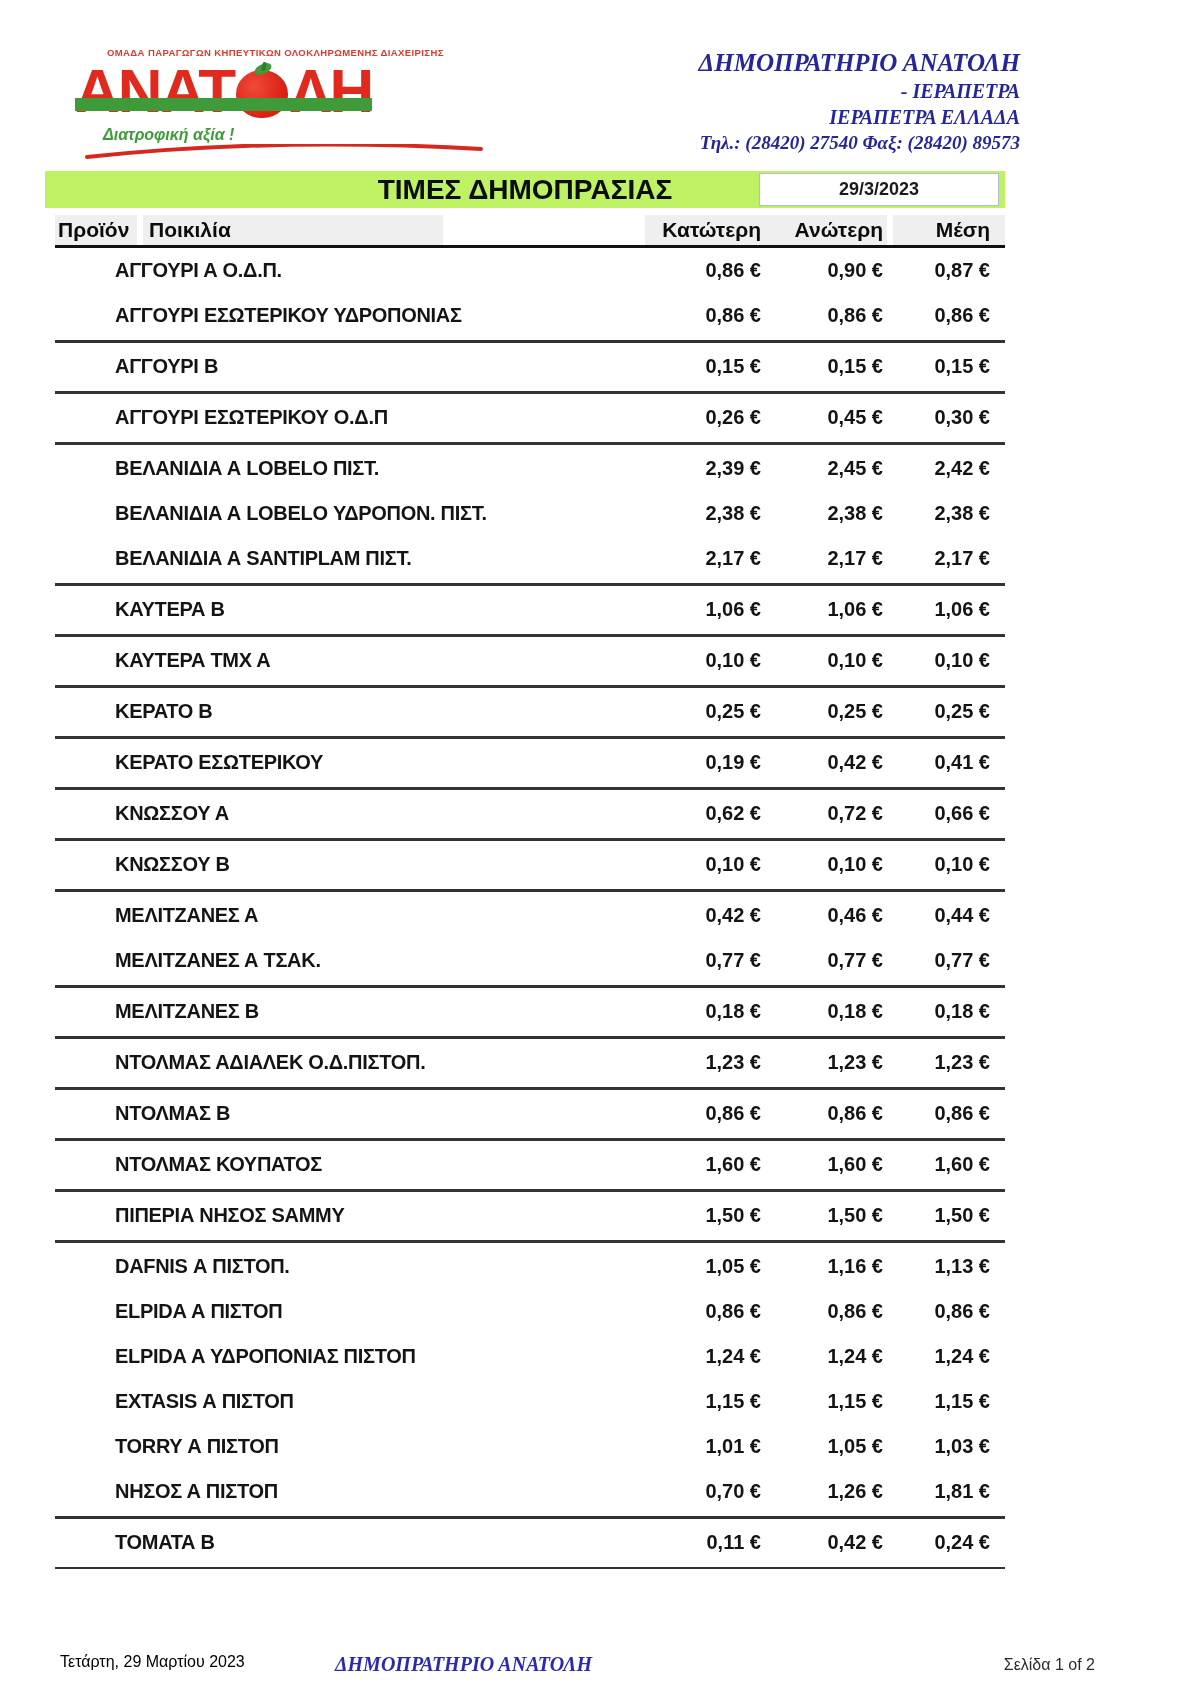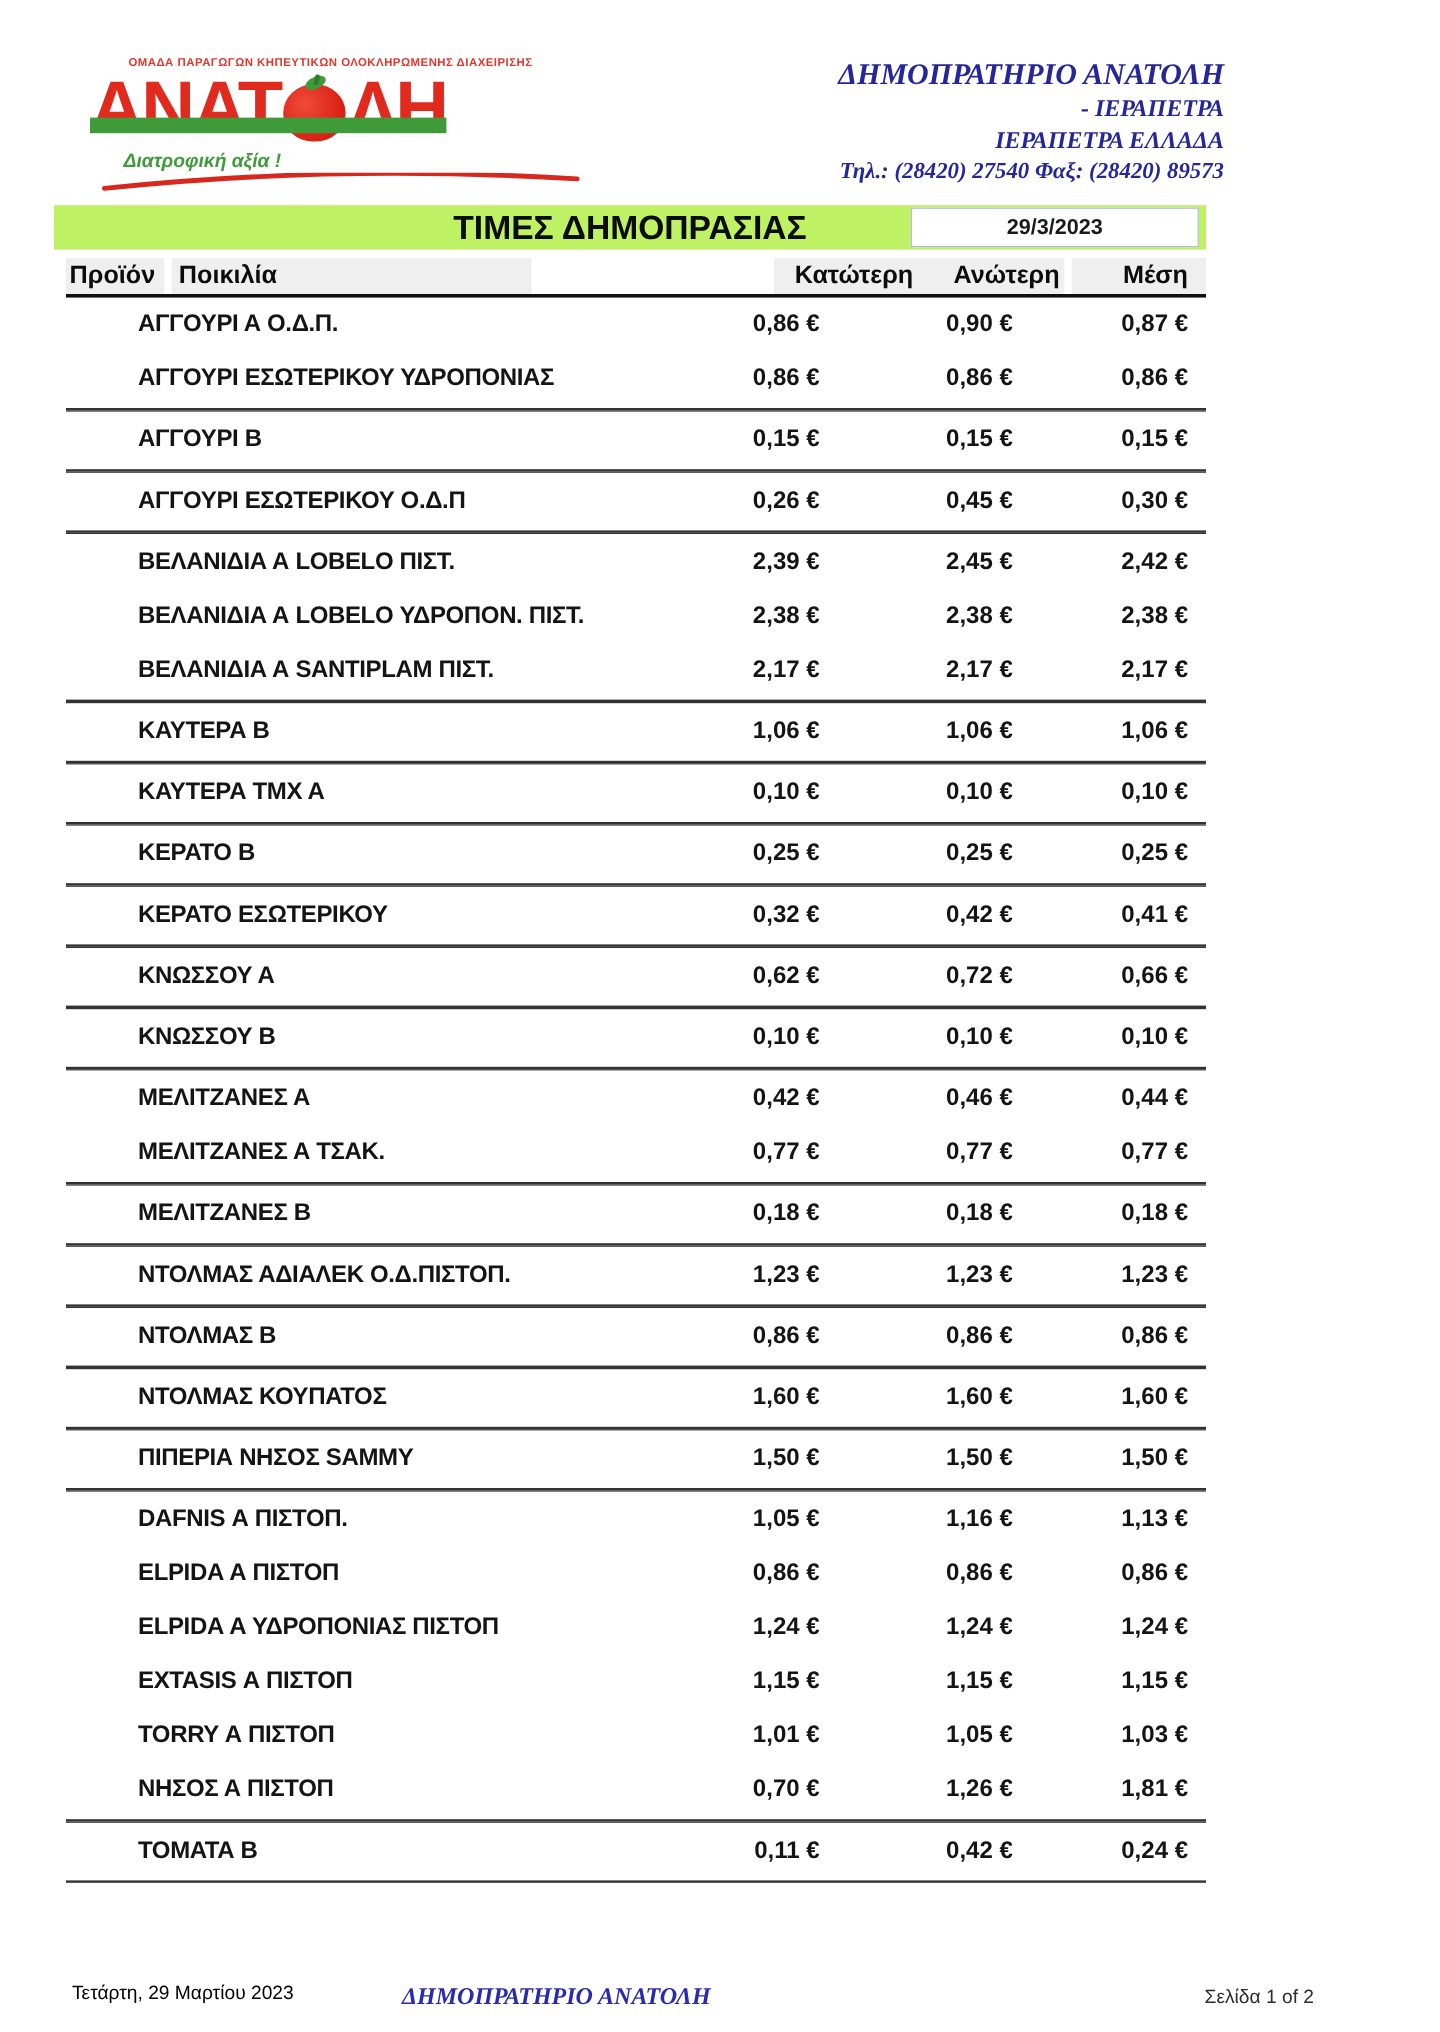--- a/index.html
+++ b/index.html
@@ -42,21 +42,21 @@
   .thead { display:flex; align-items:flex-end; height:34px; border-bottom:3px solid #111; }
   .th { font-size:21px; font-weight:bold; color:#0c0c0c; }
   .th-product { background:#efefef; width:82px; padding:3px 2px 3px 3px; }
   .th-variety { background:#efefef; width:300px; margin-left:6px; padding:3px 2px 3px 6px; }
   .th-spacer { flex:1; }
   .th-low  { background:#efefef; width:120px; text-align:right; padding:3px 4px 3px 0; }
   .th-high { background:#efefef; width:122px; text-align:right; padding:3px 4px 3px 0; }
   .th-avg  { background:#efefef; width:112px; text-align:right; padding:3px 15px 3px 0; margin-left:6px; }
 
   .tbody { width:100%; }
-  .row { display:flex; align-items:center; height:45px;gap:39px; }
+  .row { display:flex; align-items:center; height:45px; }
   .cell.name { flex:1; padding-left:60px; font-size:20px; font-weight:bold; color:#141414; letter-spacing:-0.3px; }
   .cell.price { width:122px; text-align:right; font-size:20px; font-weight:bold; color:#141414; padding-right:4px; }
   .cell.price.avg { width:118px; padding-right:15px; }
   .sep { height:3px; margin:1.5px 0; border-top:2px solid #333; border-bottom:1px solid #333; }
   .sep.final { height:0; border-top:2px solid #333; border-bottom:none; margin:2px 0 0 0; }
 
   
   .footer { position:absolute; left:0; top:1622px; width:1200px; height:30px; }
   .footer-date { position:absolute; left:60px; font-size:16px; color:#000000; font-weight:normal; }
   .footer-company { position:absolute; left:335px; font-size:20px; color:#2a2aae;
@@ -170,21 +170,21 @@
         <div class="sep"></div>
         <div class="row">
           <div class="cell name">ΚΕΡΑΤΟ Β</div>
           <div class="cell price">0,25 €</div>
           <div class="cell price">0,25 €</div>
           <div class="cell price avg">0,25 €</div>
         </div>
         <div class="sep"></div>
         <div class="row">
           <div class="cell name">ΚΕΡΑΤΟ ΕΣΩΤΕΡΙΚΟΥ</div>
-          <div class="cell price">0,32 €</div>
+          <div class="cell price">0,19 €</div>
           <div class="cell price">0,42 €</div>
           <div class="cell price avg">0,41 €</div>
         </div>
         <div class="sep"></div>
         <div class="row">
           <div class="cell name">ΚΝΩΣΣΟΥ Α</div>
           <div class="cell price">0,62 €</div>
           <div class="cell price">0,72 €</div>
           <div class="cell price avg">0,66 €</div>
         </div>

